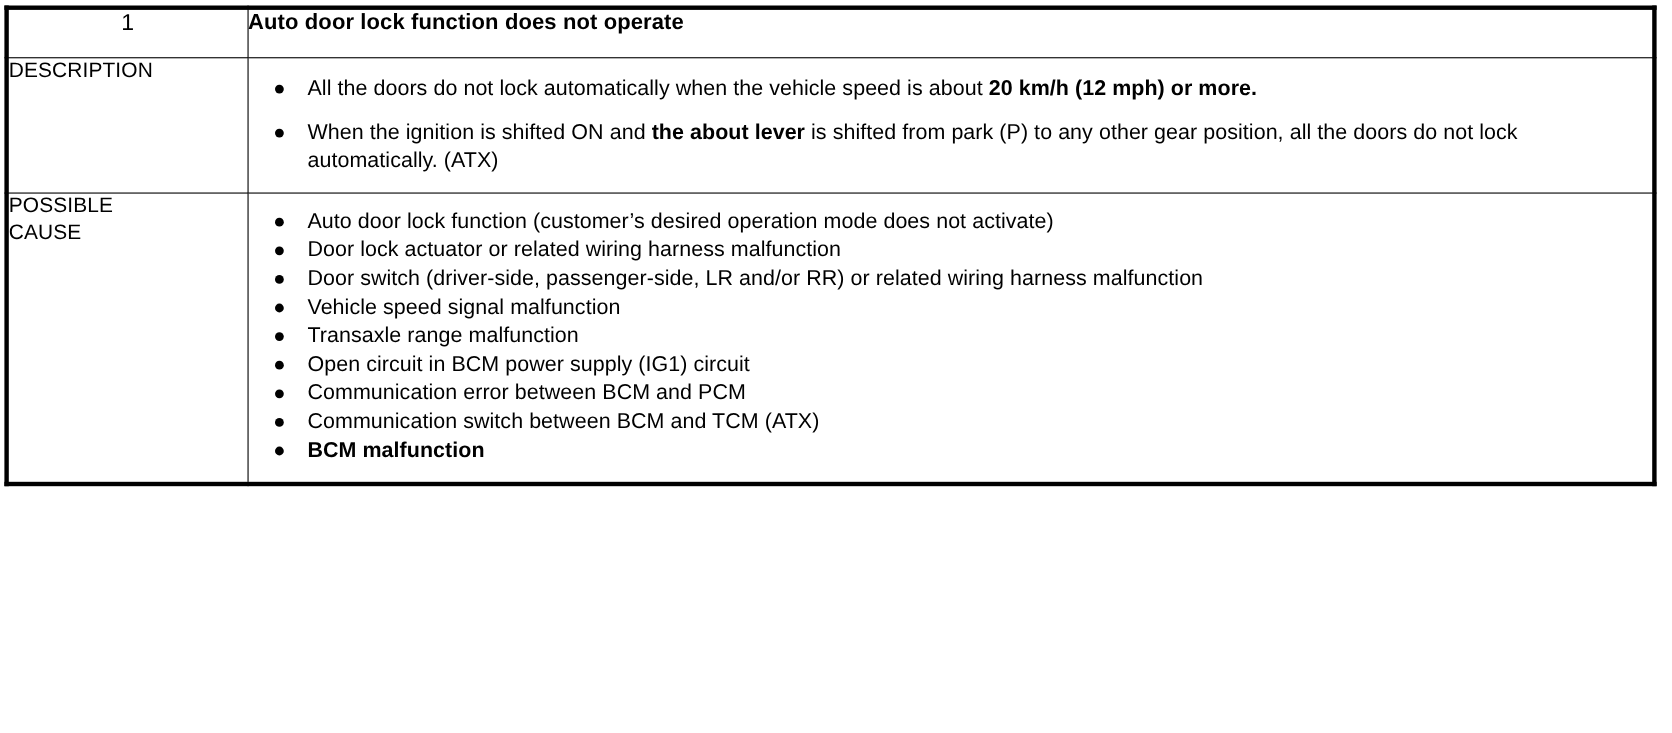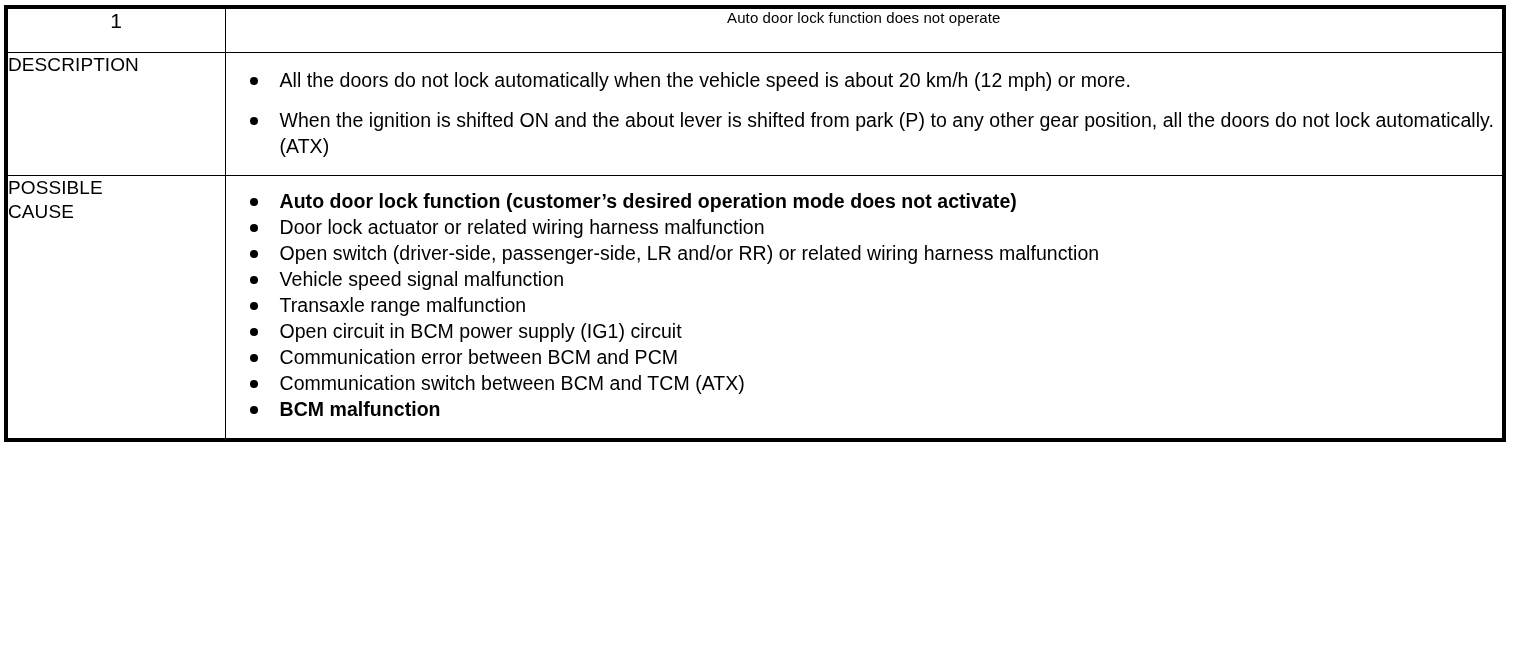--- a/index.html
+++ b/index.html
@@ -46,24 +46,23 @@
 
   .cell-number {
     text-align: center;
     vertical-align: middle;
     font-size: 21px;
     font-weight: 400;
     letter-spacing: 0.2px;
   }
 
   .cell-title {
-    text-align: center;
     vertical-align: middle;
-    font-size: 15px;
-    font-weight: 400;
+    font-size: 20px;
+    font-weight: 700;
     letter-spacing: 0.1px;
   }
 
   
   .cell-section-label {
     font-size: 19px;
     font-weight: 400;
     line-height: 24px;
     letter-spacing: 0.1px;
     padding: 0 0 0 8px;
@@ -99,24 +98,24 @@
     border-radius: 50%;
     background: #000000;
   }
 
   
   .desc-list li { margin-top: 14px; }
   .desc-list li:last-child { margin-bottom: 16px; }
 
   
   .cause-list li { }
-  .cause-list li:first-child { margin-top: 12px; font-weight: bold; }
+  .cause-list li:first-child { margin-top: 12px; }
   .cause-list li:last-child { margin-bottom: 16px; font-weight: bold; }
 
-  b { font-weight: 400; }
+  b { font-weight: 700; }
 </style>
 </head>
 <body>
 
 <div class="sheet">
 
   <table class="dtc-table">
     <colgroup>
       <col class="col-label">
       <col>
@@ -138,21 +137,21 @@
         </td>
       </tr>
 
       <tr>
         <td class="cell-section-label">POSSIBLE
 CAUSE</td>
         <td class="cell-bullets">
           <ul class="bullets cause-list">
               <li><span class="bullet-dot"></span><span><span>Auto door lock function (customer’s desired operation mode does not activate)</span></span></li>
               <li><span class="bullet-dot"></span><span><span>Door lock actuator or related wiring harness malfunction</span></span></li>
-              <li><span class="bullet-dot"></span><span><span>Open switch (driver-side, passenger-side, LR and/or RR) or related wiring harness malfunction</span></span></li>
+              <li><span class="bullet-dot"></span><span><span>Door switch (driver-side, passenger-side, LR and/or RR) or related wiring harness malfunction</span></span></li>
               <li><span class="bullet-dot"></span><span><span>Vehicle speed signal malfunction</span></span></li>
               <li><span class="bullet-dot"></span><span><span>Transaxle range malfunction</span></span></li>
               <li><span class="bullet-dot"></span><span><span>Open circuit in BCM power supply (IG1) circuit</span></span></li>
               <li><span class="bullet-dot"></span><span><span>Communication error between BCM and PCM</span></span></li>
               <li><span class="bullet-dot"></span><span><span>Communication switch between BCM and TCM (ATX)</span></span></li>
               <li><span class="bullet-dot"></span><span><span>BCM malfunction</span></span></li>
             </ul>
         </td>
       </tr>
 

